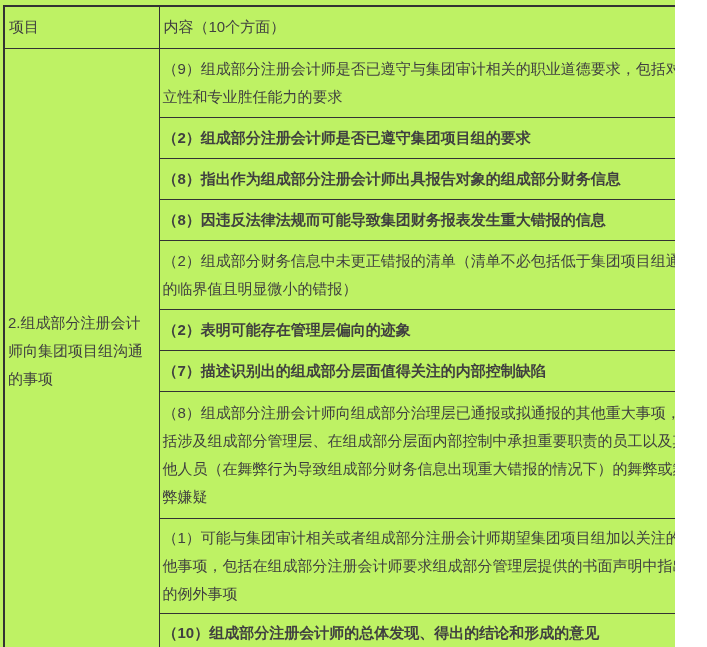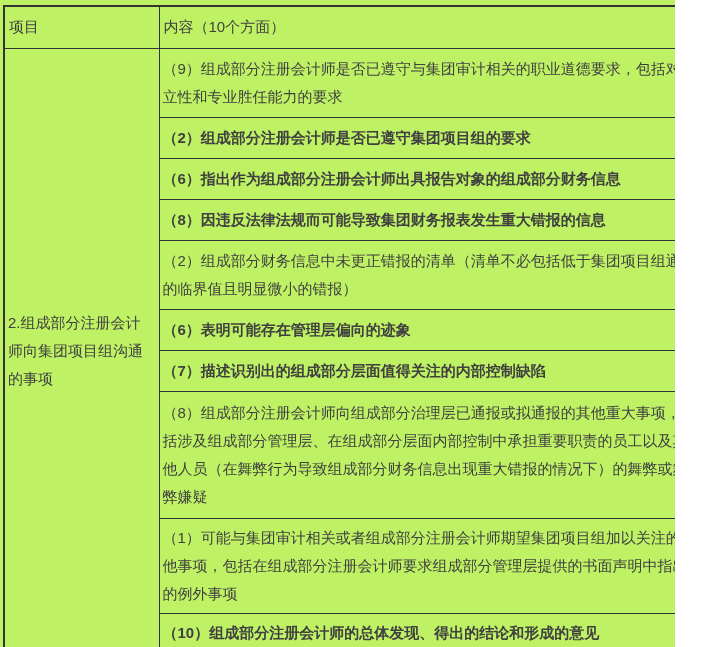--- a/index.html
+++ b/index.html
@@ -67,30 +67,30 @@
         <th>内容（10个方面）</th>
       </tr>
       <tr class="r-tall">
         <td class="row-label-cell" rowspan="10">2.组成部分注册会计师向集团项目组沟通的事项</td>
         <td class="content-cell">（9）组成部分注册会计师是否已遵守与集团审计相关的职业道德要求，包括对独立性和专业胜任能力的要求</td>
       </tr>
       <tr class="r-single">
         <td class="content-cell">（2）组成部分注册会计师是否已遵守集团项目组的要求</td>
       </tr>
       <tr class="r-single">
-        <td class="content-cell">（6）指出作为组成部分注册会计师出具报告对象的组成部分财务信息</td>
+        <td class="content-cell">（8）指出作为组成部分注册会计师出具报告对象的组成部分财务信息</td>
       </tr>
       <tr class="r-single">
         <td class="content-cell">（8）因违反法律法规而可能导致集团财务报表发生重大错报的信息</td>
       </tr>
       <tr class="r-tall">
         <td class="content-cell">（2）组成部分财务信息中未更正错报的清单（清单不必包括低于集团项目组通报的临界值且明显微小的错报）</td>
       </tr>
       <tr class="r-single">
-        <td class="content-cell">（6）表明可能存在管理层偏向的迹象</td>
+        <td class="content-cell">（2）表明可能存在管理层偏向的迹象</td>
       </tr>
       <tr class="r-single">
         <td class="content-cell">（7）描述识别出的组成部分层面值得关注的内部控制缺陷</td>
       </tr>
       <tr class="r-four">
         <td class="content-cell">（8）组成部分注册会计师向组成部分治理层已通报或拟通报的其他重大事项，包括涉及组成部分管理层、在组成部分层面内部控制中承担重要职责的员工以及其他人员（在舞弊行为导致组成部分财务信息出现重大错报的情况下）的舞弊或舞弊嫌疑</td>
       </tr>
       <tr class="r-three">
         <td class="content-cell">（1）可能与集团审计相关或者组成部分注册会计师期望集团项目组加以关注的其他事项，包括在组成部分注册会计师要求组成部分管理层提供的书面声明中指出的例外事项</td>
       </tr>

